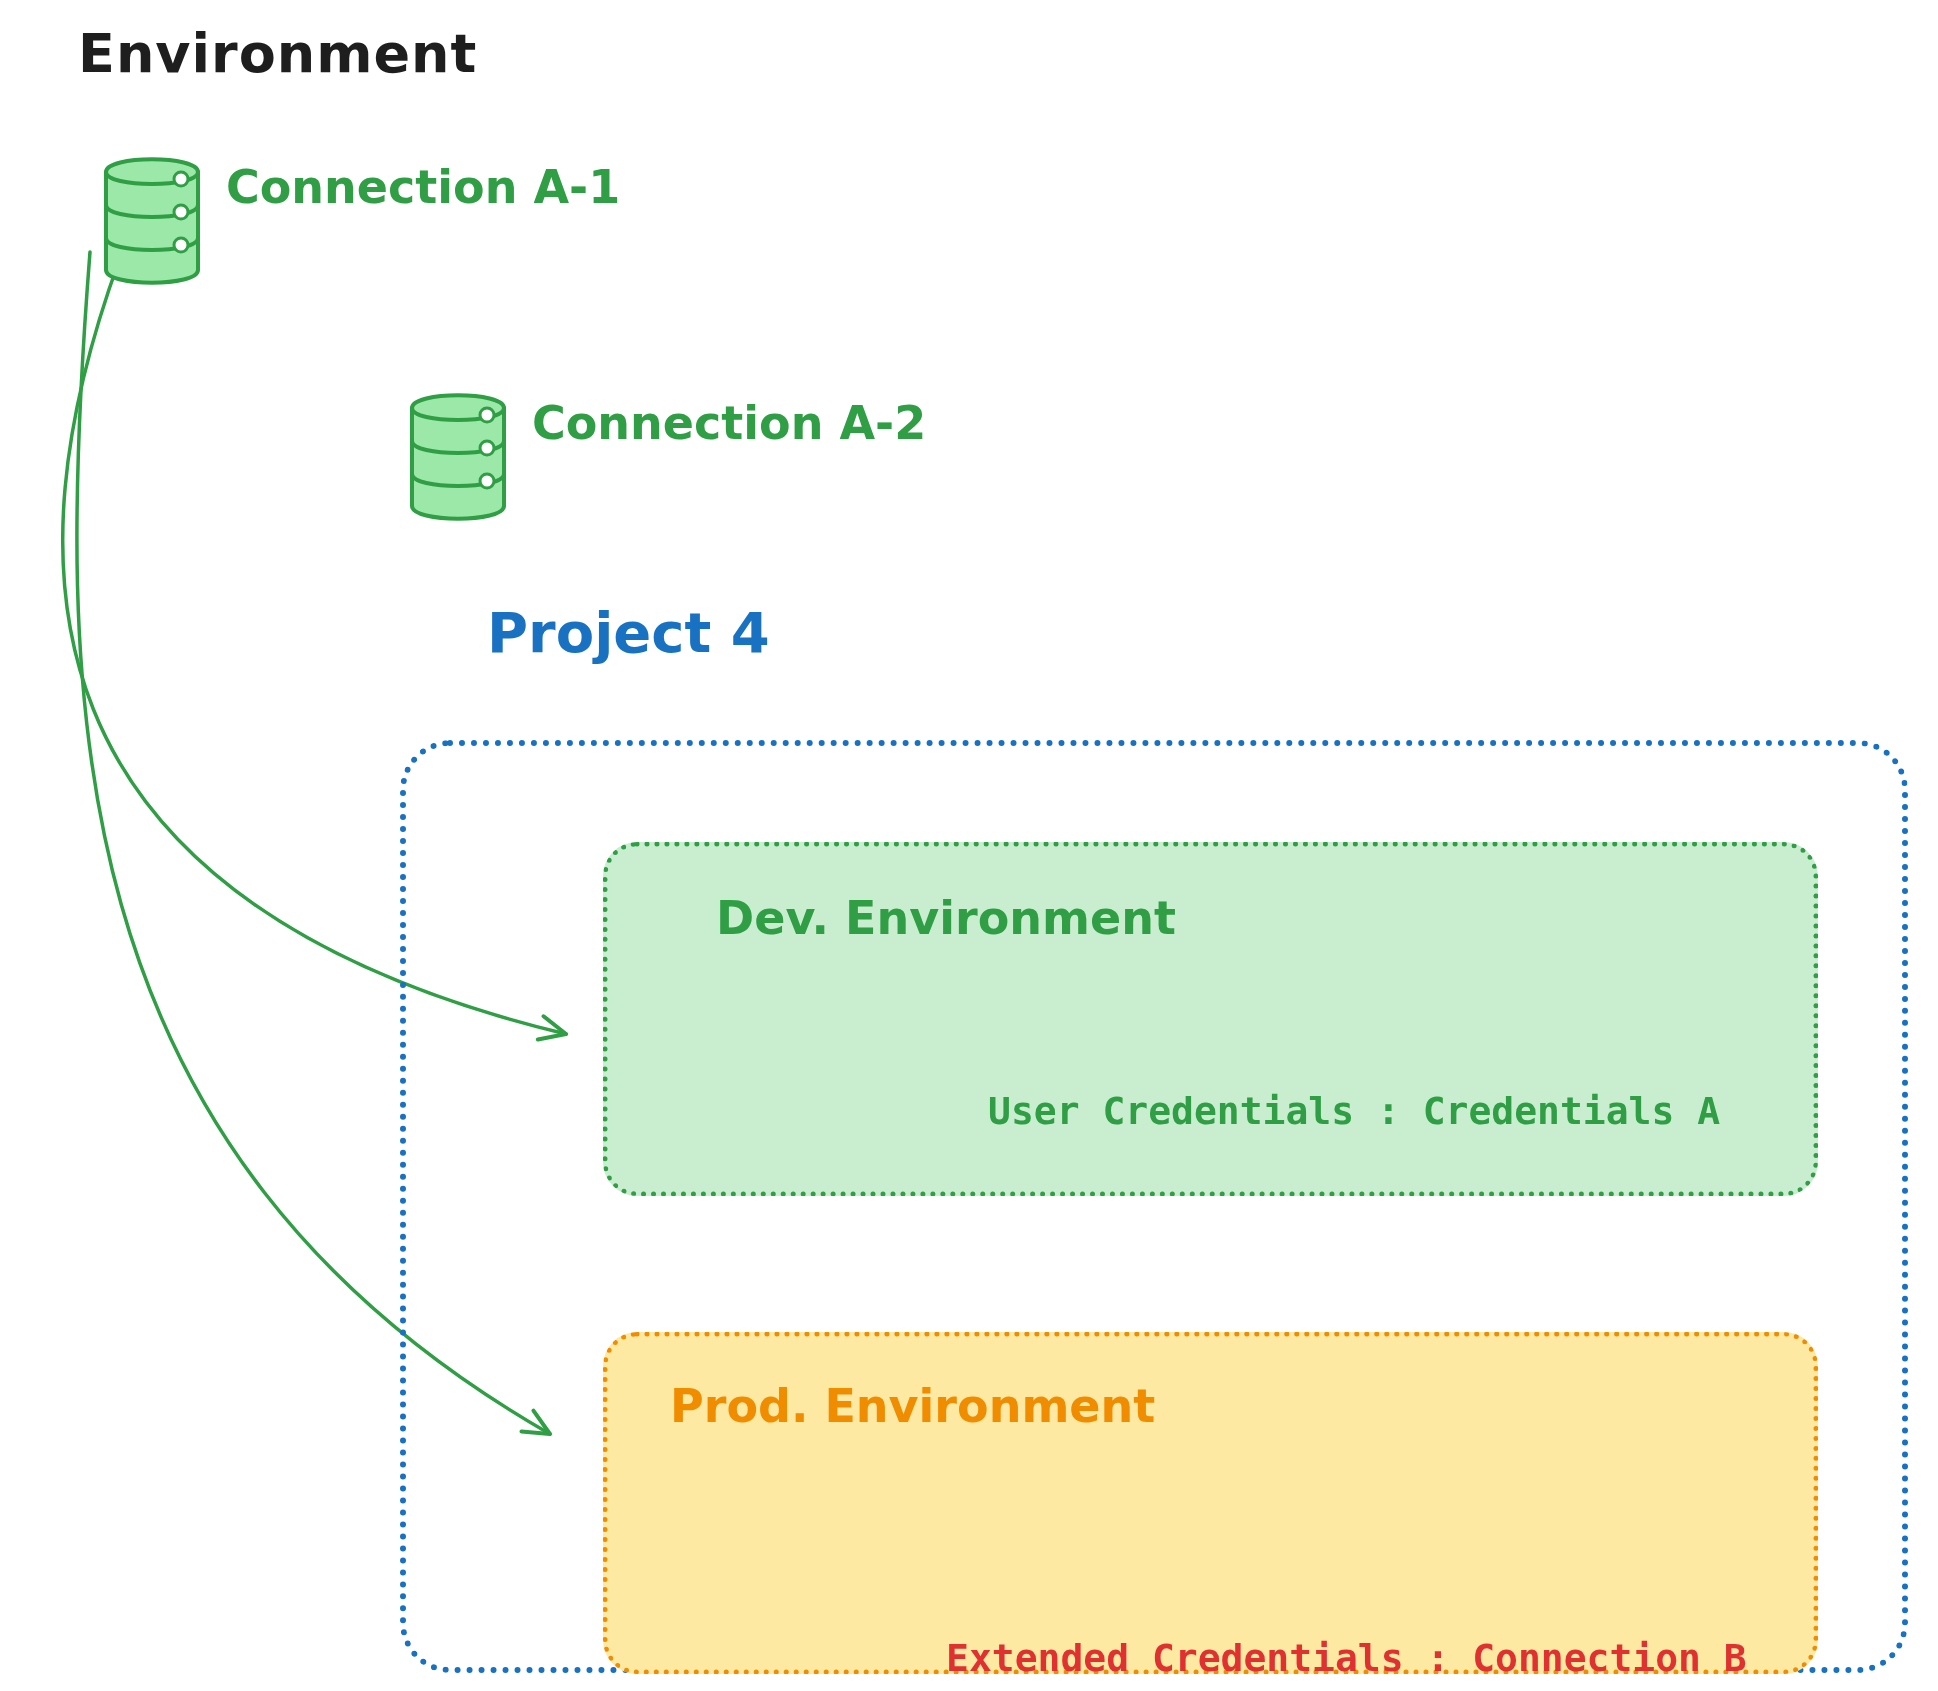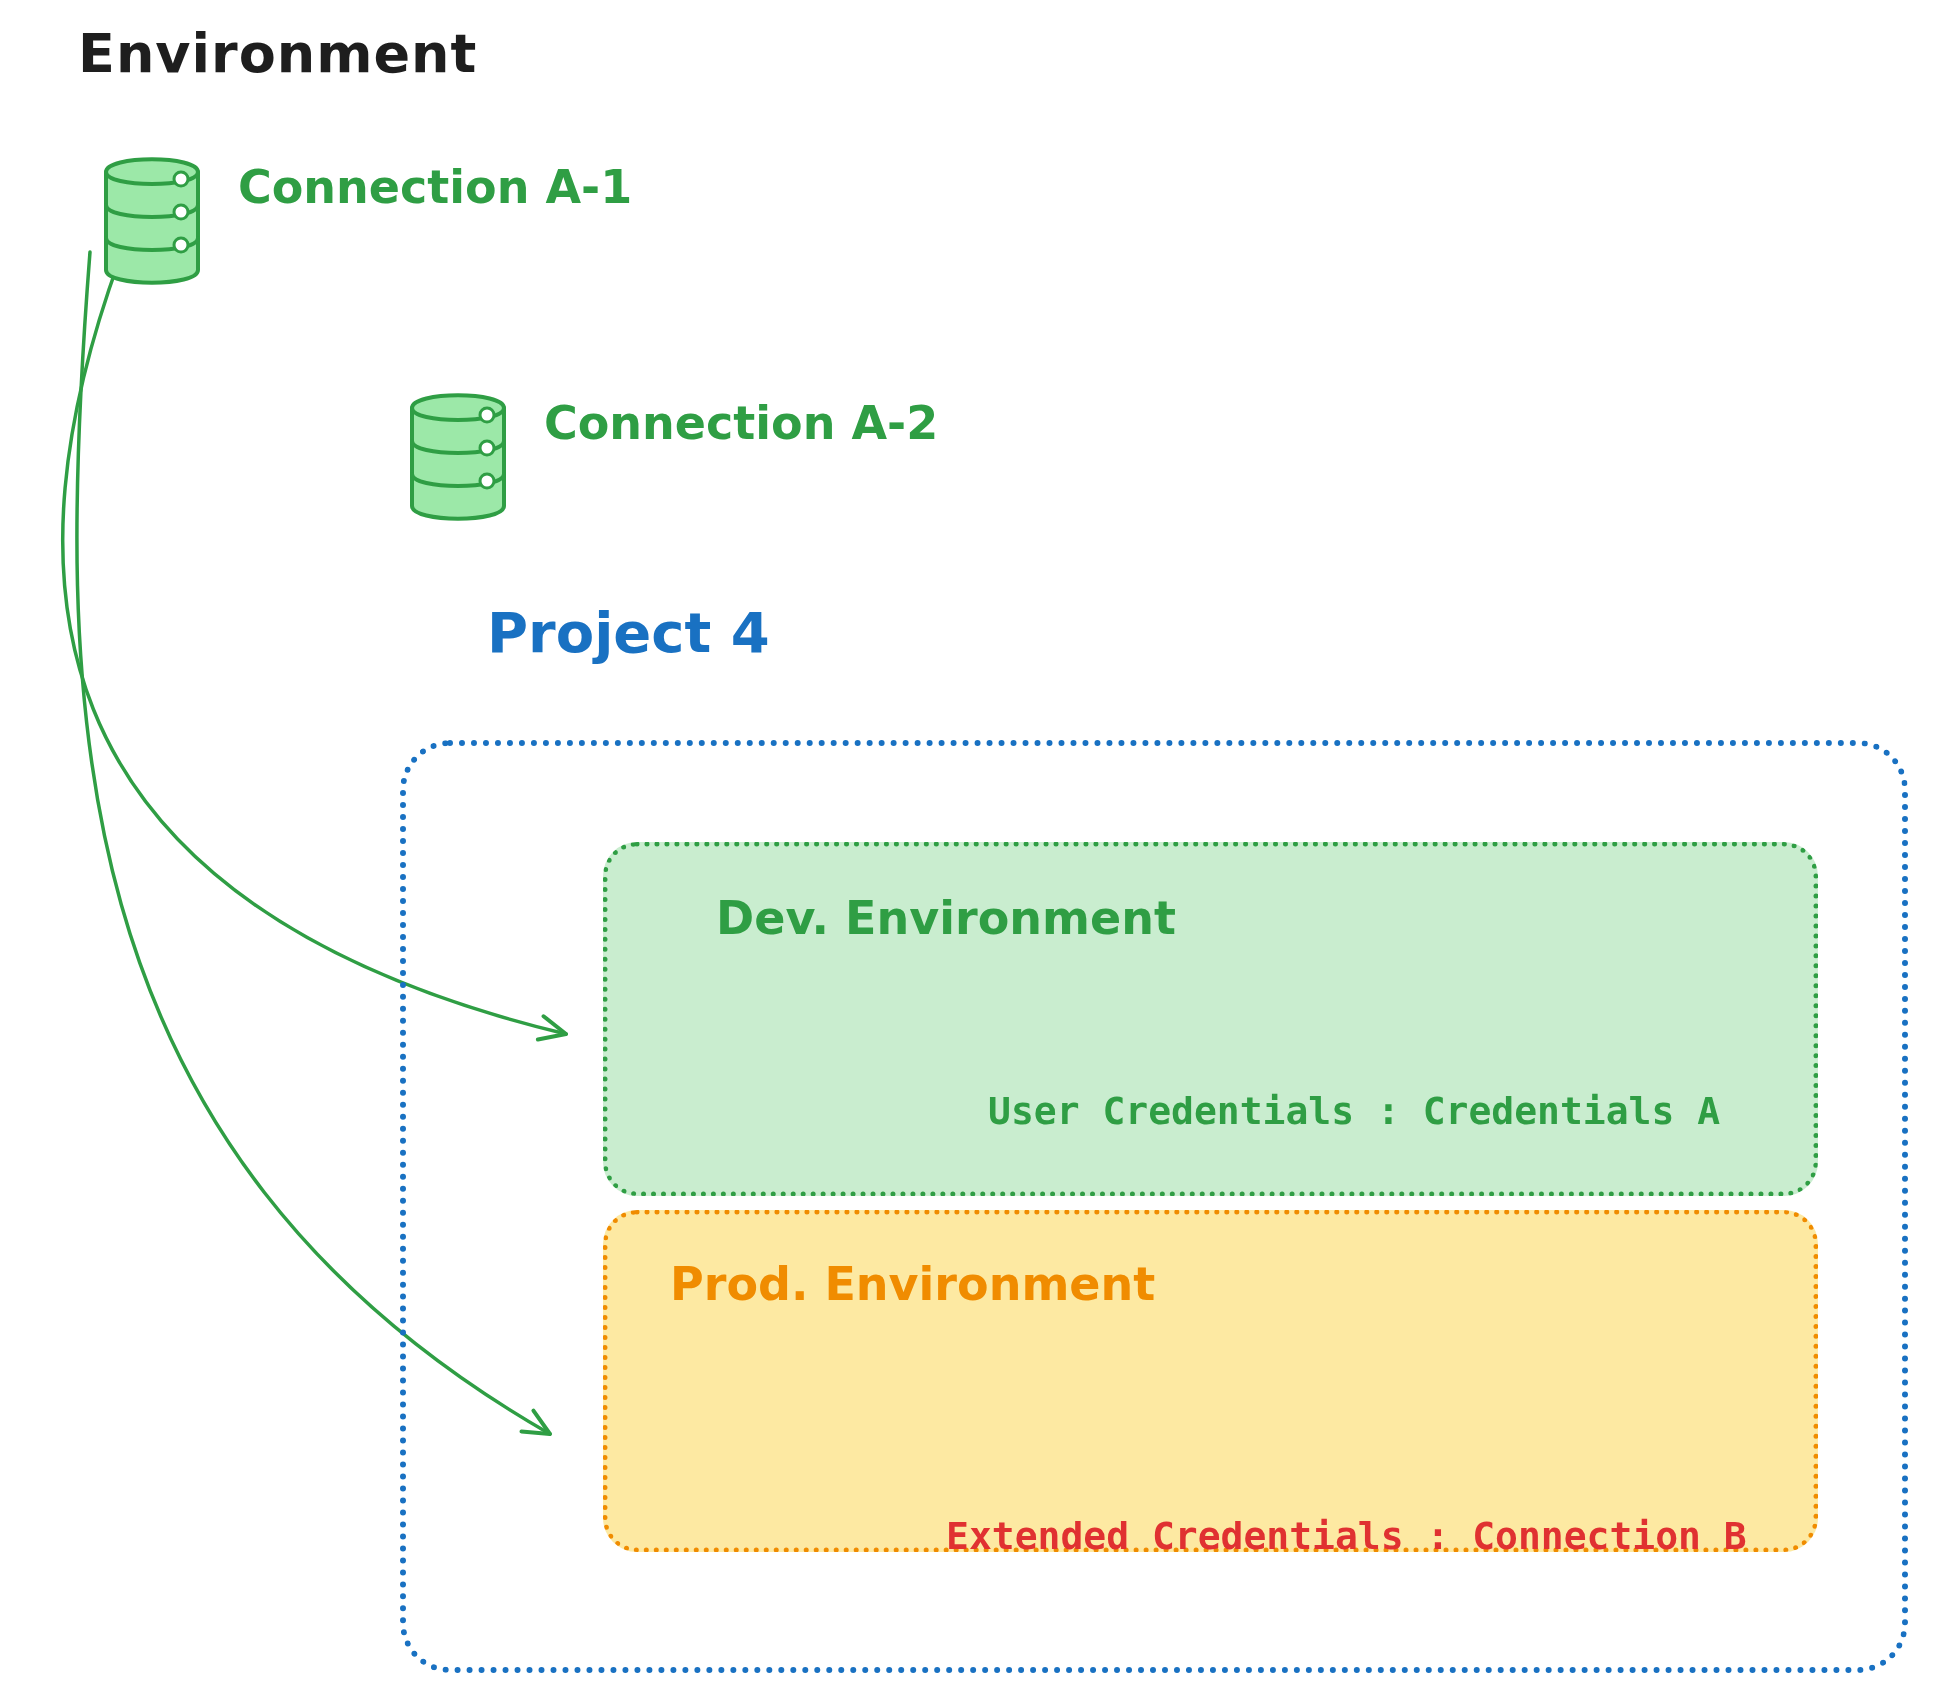--- a/index.html
+++ b/index.html
@@ -22,21 +22,21 @@
     color: var(--ink);
     letter-spacing: 1px;
     white-space: nowrap;
   }
 
   
   .conn {
     position: absolute;
     display: flex;
     align-items: flex-start;
-    gap: 30px;
+    gap: 18px;
   }
   .conn-label {
     font-size: 46px;
     font-weight: 600;
     color: var(--green);
     margin-top: 14px;
     white-space: nowrap;
   }
   .db-icon { width: 112px; height: 150px; }
   .db-icon .body { fill: var(--greenIcon); stroke: var(--green); stroke-width: 4; stroke-linejoin: round; }
@@ -156,21 +156,21 @@
 
   <div class="abs project-title" style="left:487px; top:600px">Project 4</div>
 
   <div class="project-box" style="left:400px; top:740px; width:1508px; height:933px"></div>
 
   <div class="env-box dev" style="left:603px; top:842px; width:1215px; height:354px">
     <div class="env-title" style="left:60px; top:44px">Dev. Environment</div>
     <div class="dev-cred mono" style="left:380px; top:242px">User Credentials : Credentials A</div>
   </div>
 
-  <div class="env-box prod" style="left:603px; top:1210px; width:1215px; height:342px">
+  <div class="env-box prod" style="left:603px; top:1332px; width:1215px; height:342px">
     <div class="env-title" style="left:62px; top:42px">Prod. Environment</div>
     <div class="prod-lines mono" style="left:338px; top:196px">
       <div>Extended Credentials : Connection B</div>
       
     </div>
   </div>
 
 </div>
 
 </body></html>

